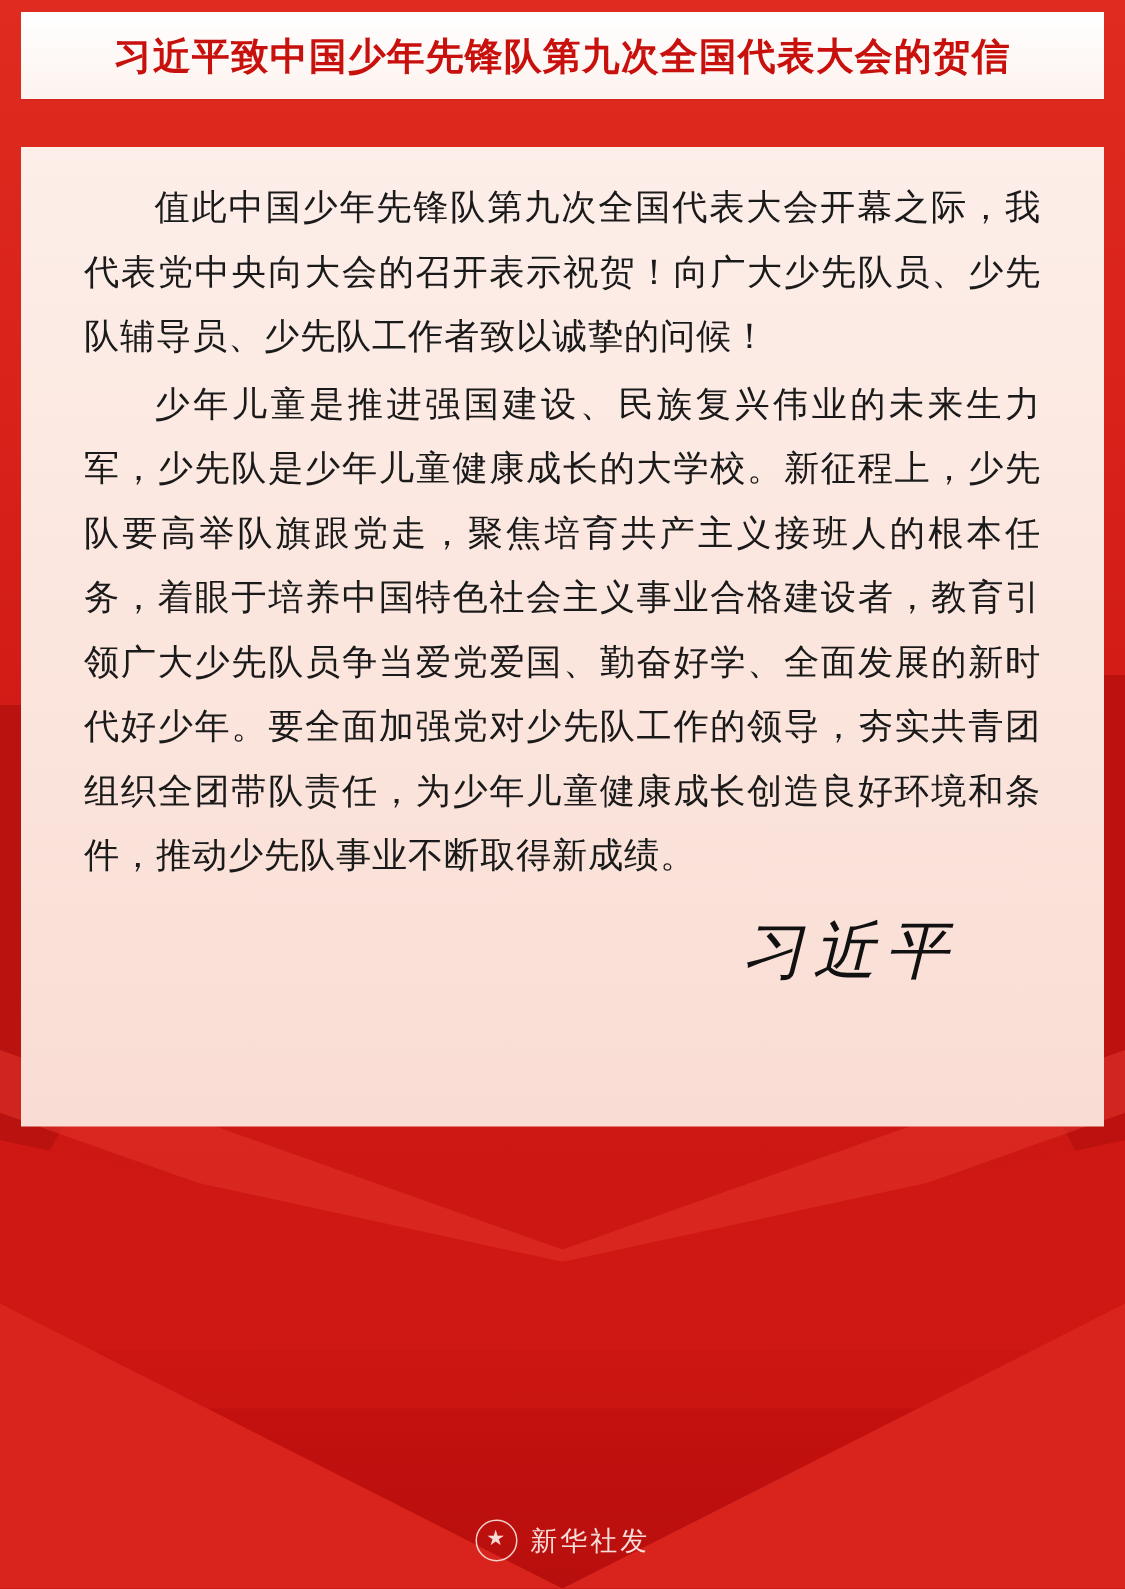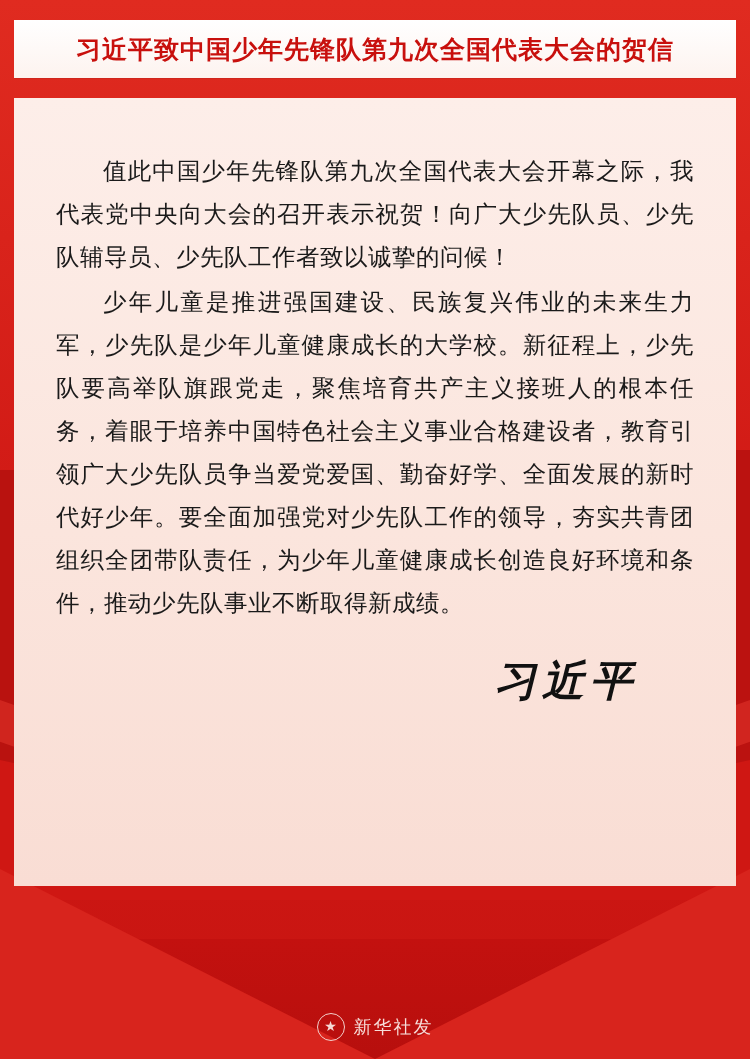--- a/index.html
+++ b/index.html
@@ -80,21 +80,21 @@
     top: 700px;
     height: 190px;
     background: #e4352b;
     clip-path: polygon(0 0, 50% 70%, 100% 0, 100% 22%, 50% 92%, 0 22%);
     opacity: .55;
   }
 
   
   .header {
     position: absolute;
-    top: 20px;
+    top: 8px;
     left: 14px;
     right: 14px;
     height: 58px;
     background: linear-gradient(180deg, #ffffff 0%, #fdf3ef 100%);
     display: flex;
     align-items: center;
     justify-content: center;
     box-shadow: 0 1px 0 rgba(0,0,0,.06);
   }
   .header-title {
@@ -105,45 +105,45 @@
     color: #c8100d;
     white-space: nowrap;
   }
 
   
   .sheet {
     position: absolute;
     top: 98px;
     left: 14px;
     right: 14px;
-    height: 788px;
+    height: 653px;
     background: linear-gradient(180deg, #fdeee9 0%, #fbe5dd 55%, #f9ddd4 100%);
-    padding: 52px 42px 20px 42px;
+    padding: 20px 42px 20px 42px;
     box-sizing: border-box;
   }
 
   .para {
     font-family: "Liberation Serif", "DejaVu Serif", serif;
     font-size: 23.5px;
     line-height: 43px;
     color: #1a1a1a;
     text-align: justify;
     text-justify: inter-ideograph;
     text-indent: 2em;
     margin: 0 0 2px 0;
     letter-spacing: 0.5px;
   }
 
   .signature {
-    margin-top: 28px;
+    margin-top: 13px;
     text-align: right;
     padding-right: 56px;
     font-family: "Liberation Serif", "DejaVu Serif", serif;
     font-size: 42px;
-    font-weight: bold;
+    font-weight: normal;
     color: #111;
     letter-spacing: 6px;
     font-style: italic;
   }
   .sig-date {
     text-align: right;
     padding-right: 60px;
     margin-top: 10px;
     font-size: 22px;
     color: #1a1a1a;

